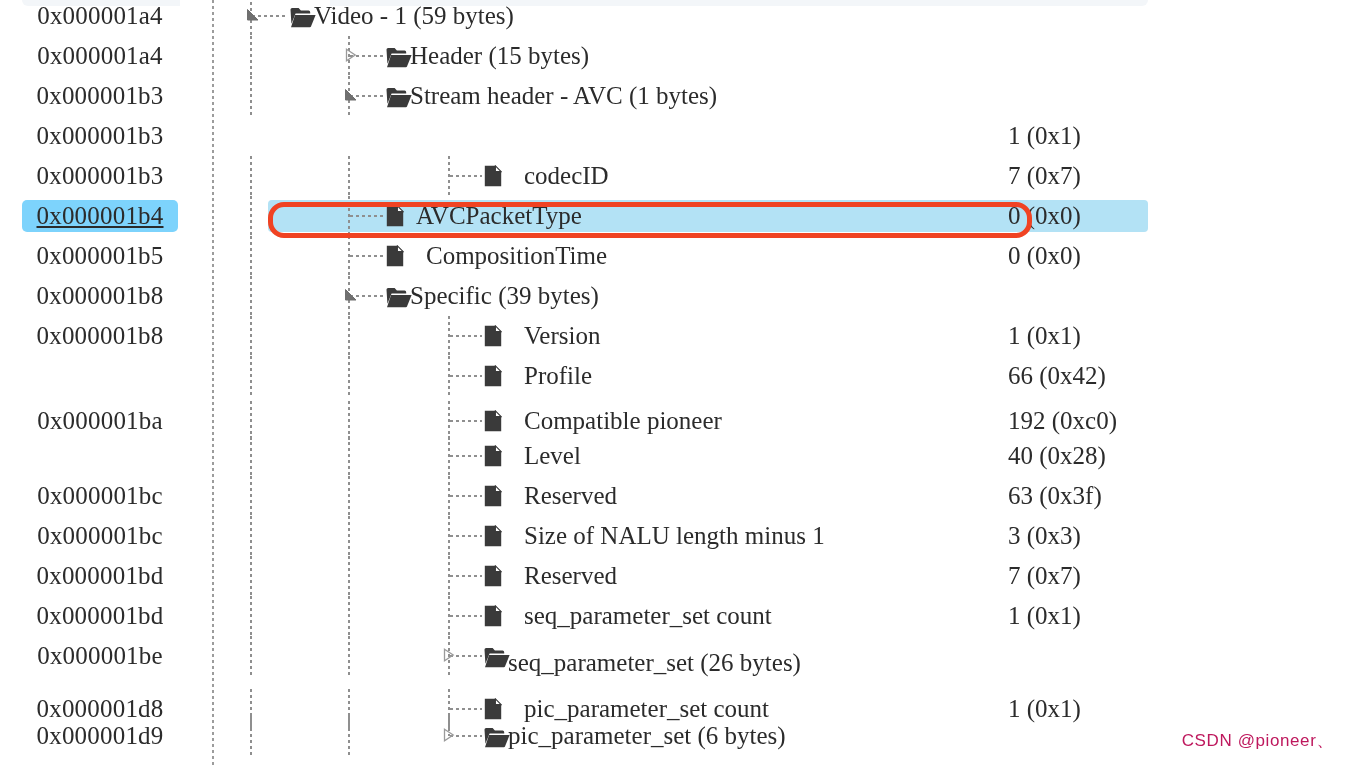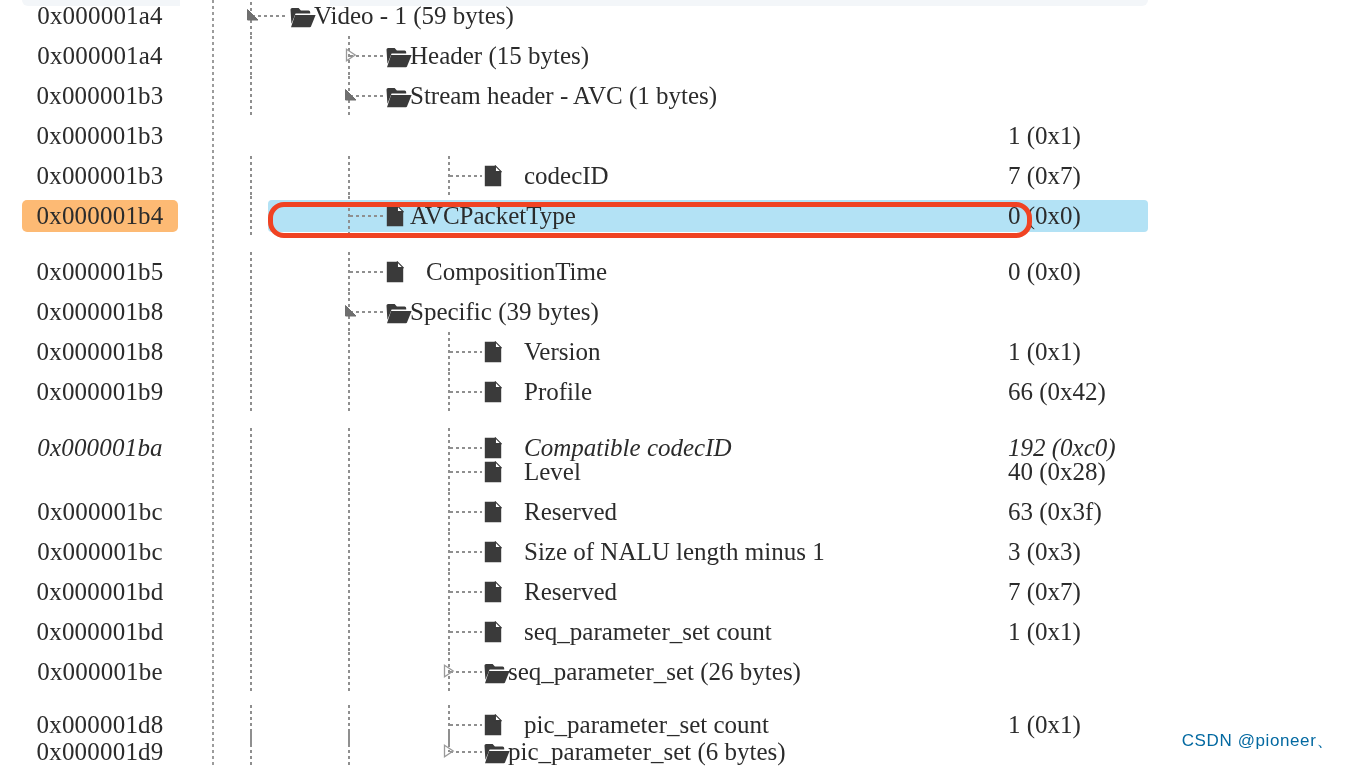--- a/index.html
+++ b/index.html
@@ -75,21 +75,22 @@
     height: 32px;
     line-height: 32px;
     text-align: center;
     font-size: 25px;
     letter-spacing: .2px;
     color: #2b2b2b;
     border-radius: 5px;
     white-space: nowrap;
   }
   .row.selected .addr {
-    background: #fdba74;
+    background: #7dd3fc;
+    text-decoration: underline;
   }
 
   
   .tree {
     position: absolute;
     left: 212px;
     top: 0;
     height: 40px;
     right: 0;
   }
@@ -173,21 +174,21 @@
     pointer-events: none;
   }
 
   
   .watermark {
     position: absolute;
     right: 14px;
     bottom: 14px;
     font-family: "Liberation Sans", "DejaVu Sans", sans-serif;
     font-size: 17px;
-    color: #0369a1;
+    color: #be185d;
     letter-spacing: .6px;
     white-space: nowrap;
   }
 </style>
 </head>
 <body>
 
 <div id="app">
 
   <div class="top-strip"></div>
@@ -284,25 +285,25 @@
           <div class="vline" style="left: 38px; top: 0px; height: 40px;"></div>
           <div class="vline" style="left: 136px; top: 0px; height: 40px;"></div>
           <div class="hline" style="left: 138px; top: 19px; width: 34px;"></div>
           <div class="icon" style="left: 174px; top: 9px;">
             <svg viewBox="0 0 18 22" width="18" height="22" aria-hidden="true">
               <path fill="#3a3a3a" d="M0.8 0.8 H11.4 L17.2 6.6 V21.2 H0.8 Z"></path>
               <path fill="#ffffff" d="M11.4 0.8 L17.2 6.6 H11.4 Z"></path>
               <path fill="none" stroke="#3a3a3a" stroke-width="1.1" d="M11.4 0.9 L17.1 6.6 H11.4 Z"></path>
             </svg>
           </div>
-          <div class="label" style="left: 198px;">AVCPacketType</div>
+          <div class="label" style="left: 204px;">AVCPacketType</div>
         </div>
         <div class="value">0 (0x0)</div>
       </div>
-      <div class="row" style="top: 0px; margin-top: 16px;">
+      <div class="row" style="top: 0px;">
         <div class="addr">0x000001b5</div>
         <div class="tree">
           <div class="vline" style="left: 38px; top: 0px; height: 40px;"></div>
           <div class="vline" style="left: 136px; top: 0px; height: 40px;"></div>
           <div class="hline" style="left: 138px; top: 19px; width: 34px;"></div>
           <div class="icon" style="left: 174px; top: 9px;">
             <svg viewBox="0 0 18 22" width="18" height="22" aria-hidden="true">
               <path fill="#3a3a3a" d="M0.8 0.8 H11.4 L17.2 6.6 V21.2 H0.8 Z"></path>
               <path fill="#ffffff" d="M11.4 0.8 L17.2 6.6 H11.4 Z"></path>
               <path fill="none" stroke="#3a3a3a" stroke-width="1.1" d="M11.4 0.9 L17.1 6.6 H11.4 Z"></path>
@@ -344,52 +345,51 @@
               <path fill="#3a3a3a" d="M0.8 0.8 H11.4 L17.2 6.6 V21.2 H0.8 Z"></path>
               <path fill="#ffffff" d="M11.4 0.8 L17.2 6.6 H11.4 Z"></path>
               <path fill="none" stroke="#3a3a3a" stroke-width="1.1" d="M11.4 0.9 L17.1 6.6 H11.4 Z"></path>
             </svg>
           </div>
           <div class="label" style="left: 312px;">Version</div>
         </div>
         <div class="value">1 (0x1)</div>
       </div>
       <div class="row" style="top: 0px;">
-        <div class="addr">0x000001b9</div>
         <div class="tree">
           <div class="vline" style="left: 38px; top: 0px; height: 40px;"></div>
           <div class="vline" style="left: 136px; top: 0px; height: 40px;"></div>
           <div class="vline" style="left: 236px; top: 0px; height: 40px;"></div>
           <div class="hline" style="left: 238px; top: 19px; width: 32px;"></div>
           <div class="icon" style="left: 272px; top: 9px;">
             <svg viewBox="0 0 18 22" width="18" height="22" aria-hidden="true">
               <path fill="#3a3a3a" d="M0.8 0.8 H11.4 L17.2 6.6 V21.2 H0.8 Z"></path>
               <path fill="#ffffff" d="M11.4 0.8 L17.2 6.6 H11.4 Z"></path>
               <path fill="none" stroke="#3a3a3a" stroke-width="1.1" d="M11.4 0.9 L17.1 6.6 H11.4 Z"></path>
             </svg>
           </div>
           <div class="label" style="left: 312px;">Profile</div>
         </div>
         <div class="value">66 (0x42)</div>
       </div>
-      <div class="row" style="top: 16px; font-style: italic;">
+      <div class="row" style="top: 5px;">
         <div class="addr">0x000001ba</div>
         <div class="tree">
           <div class="vline" style="left: 38px; top: 0px; height: 40px;"></div>
           <div class="vline" style="left: 136px; top: 0px; height: 40px;"></div>
           <div class="vline" style="left: 236px; top: 0px; height: 40px;"></div>
           <div class="hline" style="left: 238px; top: 19px; width: 32px;"></div>
           <div class="icon" style="left: 272px; top: 9px;">
             <svg viewBox="0 0 18 22" width="18" height="22" aria-hidden="true">
               <path fill="#3a3a3a" d="M0.8 0.8 H11.4 L17.2 6.6 V21.2 H0.8 Z"></path>
               <path fill="#ffffff" d="M11.4 0.8 L17.2 6.6 H11.4 Z"></path>
               <path fill="none" stroke="#3a3a3a" stroke-width="1.1" d="M11.4 0.9 L17.1 6.6 H11.4 Z"></path>
             </svg>
           </div>
-          <div class="label" style="left: 312px;">Compatible codecID</div>
+          <div class="label" style="left: 312px;">Compatible pioneer</div>
         </div>
         <div class="value">192 (0xc0)</div>
       </div>
       <div class="row" style="top: 0px;">
         <div class="tree">
           <div class="vline" style="left: 38px; top: 0px; height: 40px;"></div>
           <div class="vline" style="left: 136px; top: 0px; height: 40px;"></div>
           <div class="vline" style="left: 236px; top: 0px; height: 40px;"></div>
           <div class="hline" style="left: 238px; top: 19px; width: 32px;"></div>
           <div class="icon" style="left: 272px; top: 9px;">
@@ -486,21 +486,21 @@
             <svg viewBox="0 0 14 14" width="14" height="14" aria-hidden="true">
               <path fill="none" stroke="#9a9a9a" stroke-width="1.3" d="M2.5 1.3 L11.2 7 L2.5 12.7 Z"></path>
             </svg>
           </div>
           <div class="icon" style="left: 272px; top: 11px;">
             <svg viewBox="0 0 26 21" width="26" height="21" aria-hidden="true">
               <path fill="#3a3a3a" d="M0.5 2.5 A1.6 1.6 0 0 1 2.1 1 H8.6 L10.9 3.6 H18.6 A1.6 1.6 0 0 1 20.2 5.2 V6.6 H5.6 L1.4 16.8 Z"></path>
               <path fill="#3a3a3a" d="M5.0 8.1 H25.6 L21.0 19.4 A1.3 1.3 0 0 1 19.8 20.2 H1.0 Z"></path>
             </svg>
           </div>
-          <div class="label" style="left: 296px;">seq_parameter_set (26 bytes)</div>
+          <div class="label" style="left: 296px; margin-top: 7px;">seq_parameter_set (26 bytes)</div>
         </div>
       </div>
       <div class="row" style="top: 13px;">
         <div class="addr">0x000001d8</div>
         <div class="tree">
           <div class="vline" style="left: 38px; top: 0px; height: 40px;"></div>
           <div class="vline" style="left: 136px; top: 0px; height: 40px;"></div>
           <div class="vline" style="left: 236px; top: 0px; height: 40px;"></div>
           <div class="hline" style="left: 238px; top: 19px; width: 32px;"></div>
           <div class="icon" style="left: 272px; top: 9px;">

